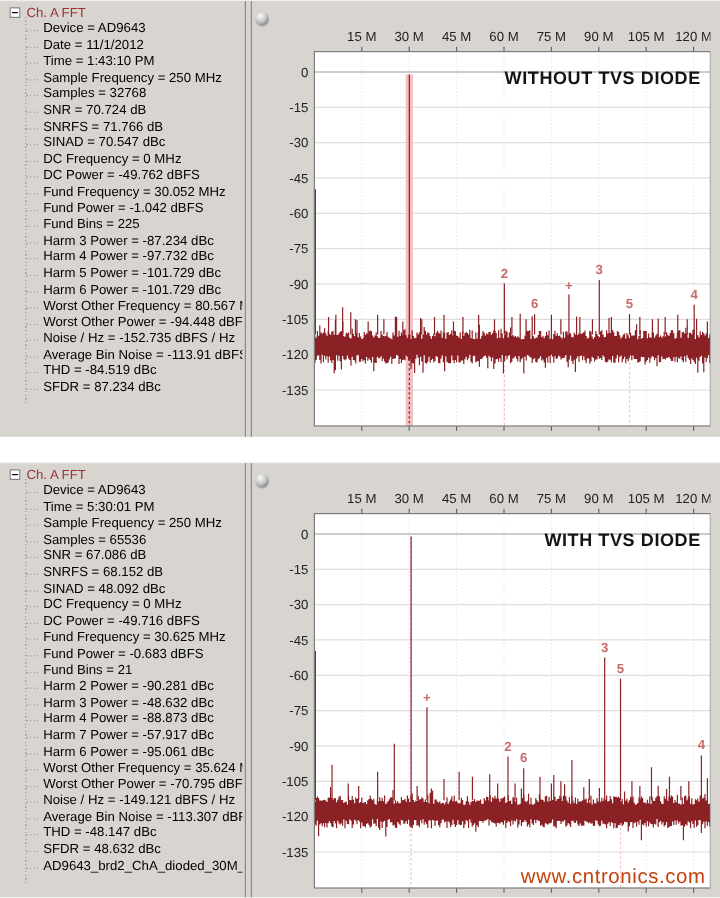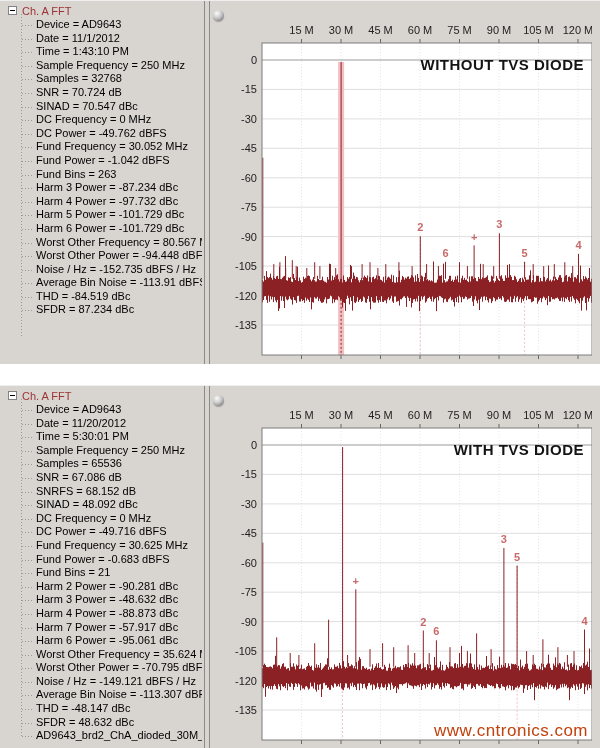--- a/index.html
+++ b/index.html
@@ -44,26 +44,27 @@
         <span class="tree-root-label">Ch. A FFT</span>
       </div>
       <div class="tree-items">
           <div class="tree-vline" style="height: 324.4px;"></div>
           <div class="tree-item">Device = AD9643</div>
           <div class="tree-item">Date = 11/1/2012</div>
           <div class="tree-item">Time = 1:43:10 PM</div>
           <div class="tree-item">Sample Frequency = 250 MHz</div>
           <div class="tree-item">Samples = 32768</div>
           <div class="tree-item">SNR = 70.724 dB</div>
+          <div class="tree-item">SNRFS = 71.766 dB</div>
           <div class="tree-item">SINAD = 70.547 dBc</div>
           <div class="tree-item">DC Frequency = 0 MHz</div>
           <div class="tree-item">DC Power = -49.762 dBFS</div>
           <div class="tree-item">Fund Frequency = 30.052 MHz</div>
           <div class="tree-item">Fund Power = -1.042 dBFS</div>
-          <div class="tree-item">Fund Bins = 263</div>
+          <div class="tree-item">Fund Bins = 225</div>
           <div class="tree-item">Harm 3 Power = -87.234 dBc</div>
           <div class="tree-item">Harm 4 Power = -97.732 dBc</div>
           <div class="tree-item">Harm 5 Power = -101.729 dBc</div>
           <div class="tree-item">Harm 6 Power = -101.729 dBc</div>
           <div class="tree-item">Worst Other Frequency = 80.567 MHz</div>
           <div class="tree-item">Worst Other Power = -94.448 dBFS</div>
           <div class="tree-item">Noise / Hz = -152.735 dBFS / Hz</div>
           <div class="tree-item">Average Bin Noise = -113.91 dBFS</div>
           <div class="tree-item">THD = -84.519 dBc</div>
           <div class="tree-item">SFDR = 87.234 dBc</div>
@@ -180,21 +181,20 @@
 
   <section class="panel" style="top:385px">
     <div class="tree">
       <div class="tree-root-row">
         <span class="expand-box"></span>
         <span class="tree-root-label">Ch. A FFT</span>
       </div>
       <div class="tree-items">
           <div class="tree-vline" style="height: 338px;"></div>
           <div class="tree-item">Device = AD9643</div>
-          <div class="tree-item">Date = 11/20/2012</div>
           <div class="tree-item">Time = 5:30:01 PM</div>
           <div class="tree-item">Sample Frequency = 250 MHz</div>
           <div class="tree-item">Samples = 65536</div>
           <div class="tree-item">SNR = 67.086 dB</div>
           <div class="tree-item">SNRFS = 68.152 dB</div>
           <div class="tree-item">SINAD = 48.092 dBc</div>
           <div class="tree-item">DC Frequency = 0 MHz</div>
           <div class="tree-item">DC Power = -49.716 dBFS</div>
           <div class="tree-item">Fund Frequency = 30.625 MHz</div>
           <div class="tree-item">Fund Power = -0.683 dBFS</div>

